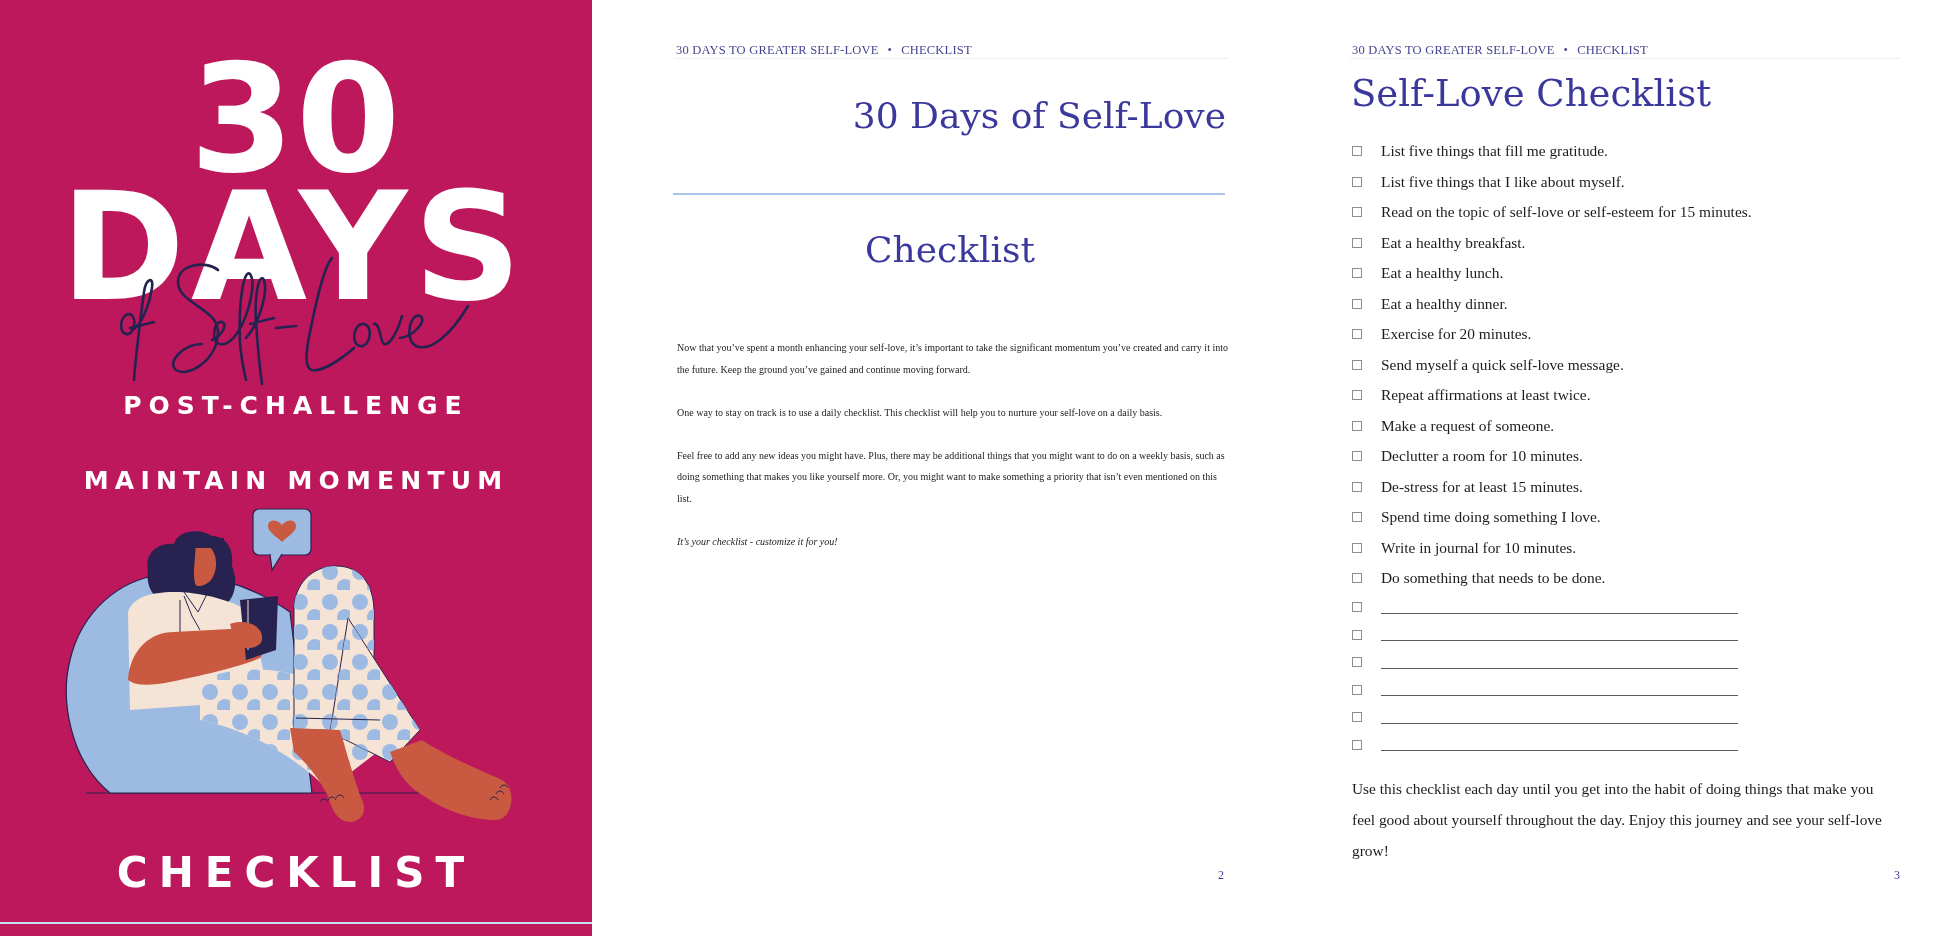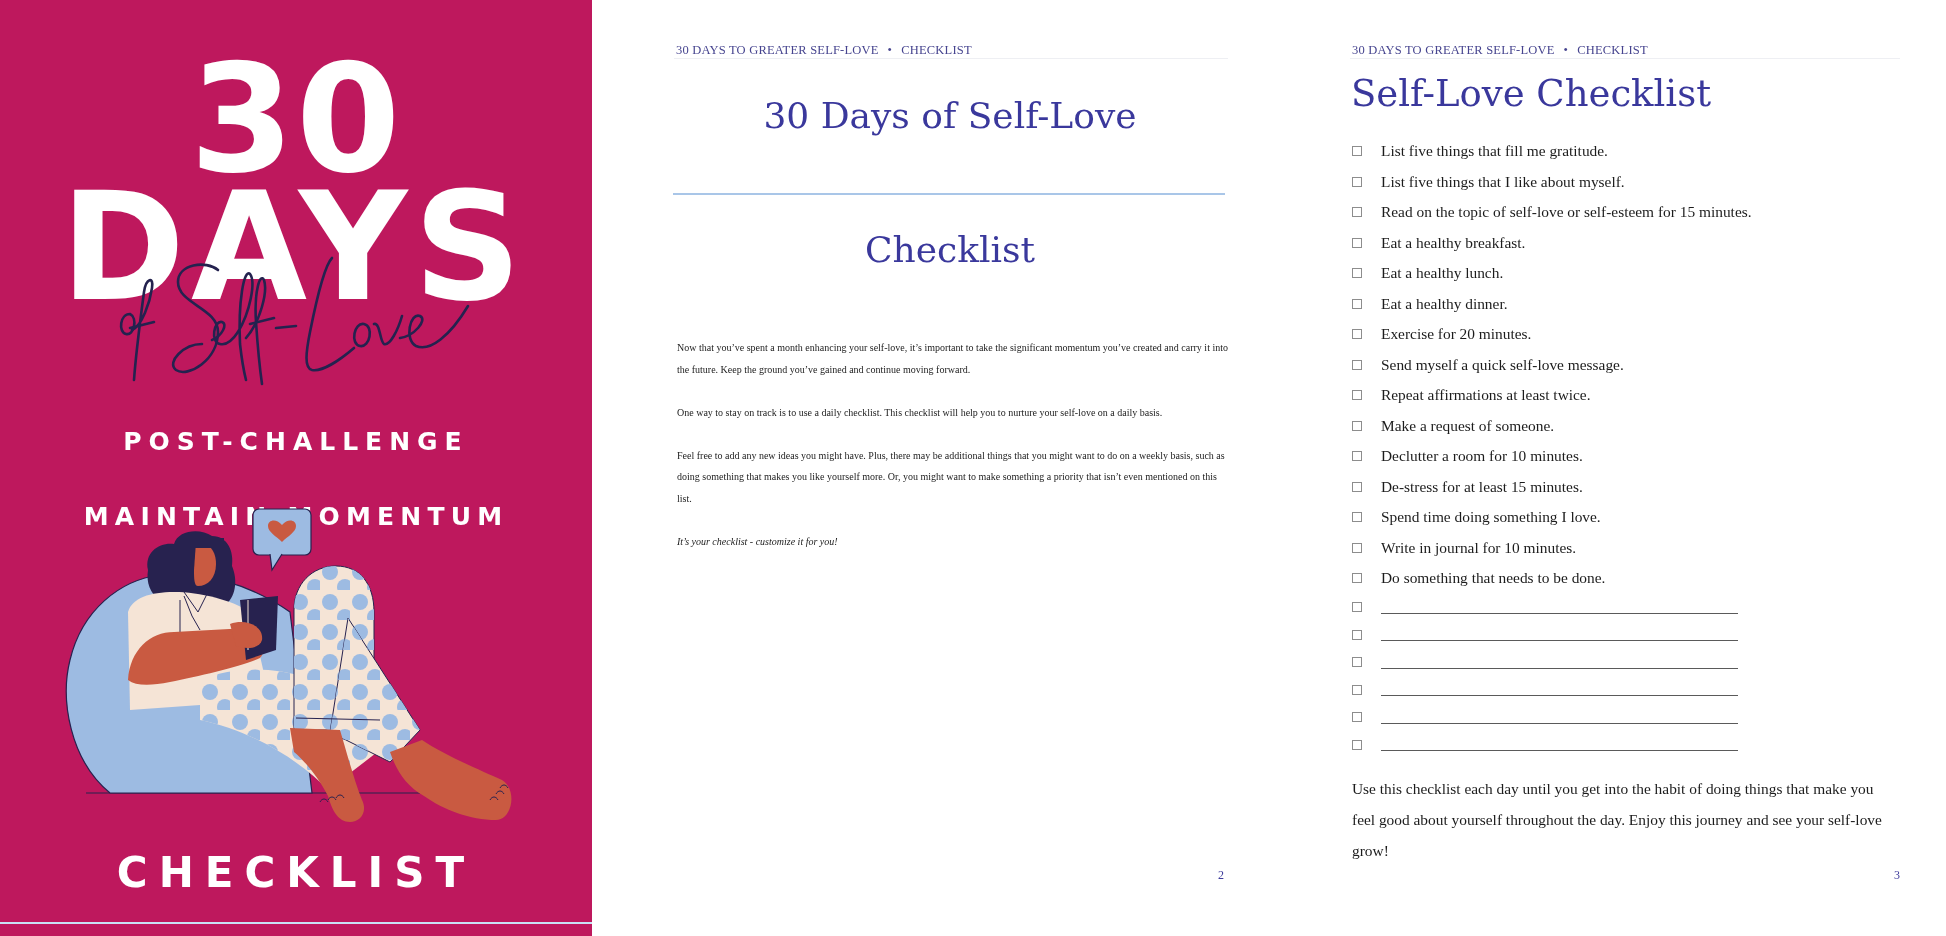--- a/index.html
+++ b/index.html
@@ -21,21 +21,21 @@
     position: absolute; left: 0; width: 592px; text-align: center;
     color: #ffffff; font-family: "DejaVu Sans", sans-serif; font-weight: bold;
     line-height: 1;
   }
   .big-num { top: 44px; font-size: 150px; letter-spacing: 2px; }
   .big-days { top: 172px; font-size: 150px; letter-spacing: 6px; left: -2px; }
   .script-svg { position: absolute; left: 118px; top: 252px; width: 360px; height: 136px; }
   .subtitle {
     position: absolute; left: 0; width: 592px; text-align: center;
     color: #ffffff; font-family: "DejaVu Sans", sans-serif; font-weight: bold;
-    font-size: 25px; letter-spacing: 7px; line-height: 1; margin-top: 36px;
+    font-size: 25px; letter-spacing: 7px; line-height: 1;
   }
   .sub1 { top: 393px; }
   .sub2 { top: 430px; }
   .sub3 { top: 468px; letter-spacing: 6.2px; }
   .illustration { position: absolute; left: 50px; top: 500px; width: 500px; height: 340px; }
   .cover-label {
     position: absolute; left: 0; top: 852px; width: 592px; text-align: center;
     color: #ffffff; font-family: "DejaVu Sans", sans-serif; font-weight: bold;
     font-size: 42px; letter-spacing: 11px; line-height: 1;
   }
@@ -47,21 +47,21 @@
     letter-spacing: 0.2px; line-height: 1;
   }
   .page-header .dot { margin: 0 9px; }
   .header-rule { position: absolute; height: 1px; background: #EEEFF3; }
   .page-num {
     position: absolute; font-family: "Liberation Serif", serif; font-size: 12px; color: #3D3B9C;
   }
 
   
   .p2-title {
-    position: absolute; left: 674px; width: 552px; top: 96px; text-align: center;
+    position: absolute; left: 674px; width: 552px; top: 96px; text-align: right;
     font-family: "DejaVu Serif", serif; font-size: 36px; color: #3A389C; line-height: 1.1;
   }
   .p2-divider { position: absolute; left: 673px; top: 193px; width: 552px; height: 2px; background: #A9C6E8; }
   .p2-subtitle {
     position: absolute; left: 674px; width: 552px; top: 230px; text-align: center;
     font-family: "DejaVu Serif", serif; font-size: 36px; color: #3A389C; line-height: 1.1;
   }
   .p2-body {
     position: absolute; left: 677px; top: 337px; width: 555px;
     font-family: "Liberation Serif", serif; font-size: 10px; line-height: 21.5px; color: #1c1c1c;

